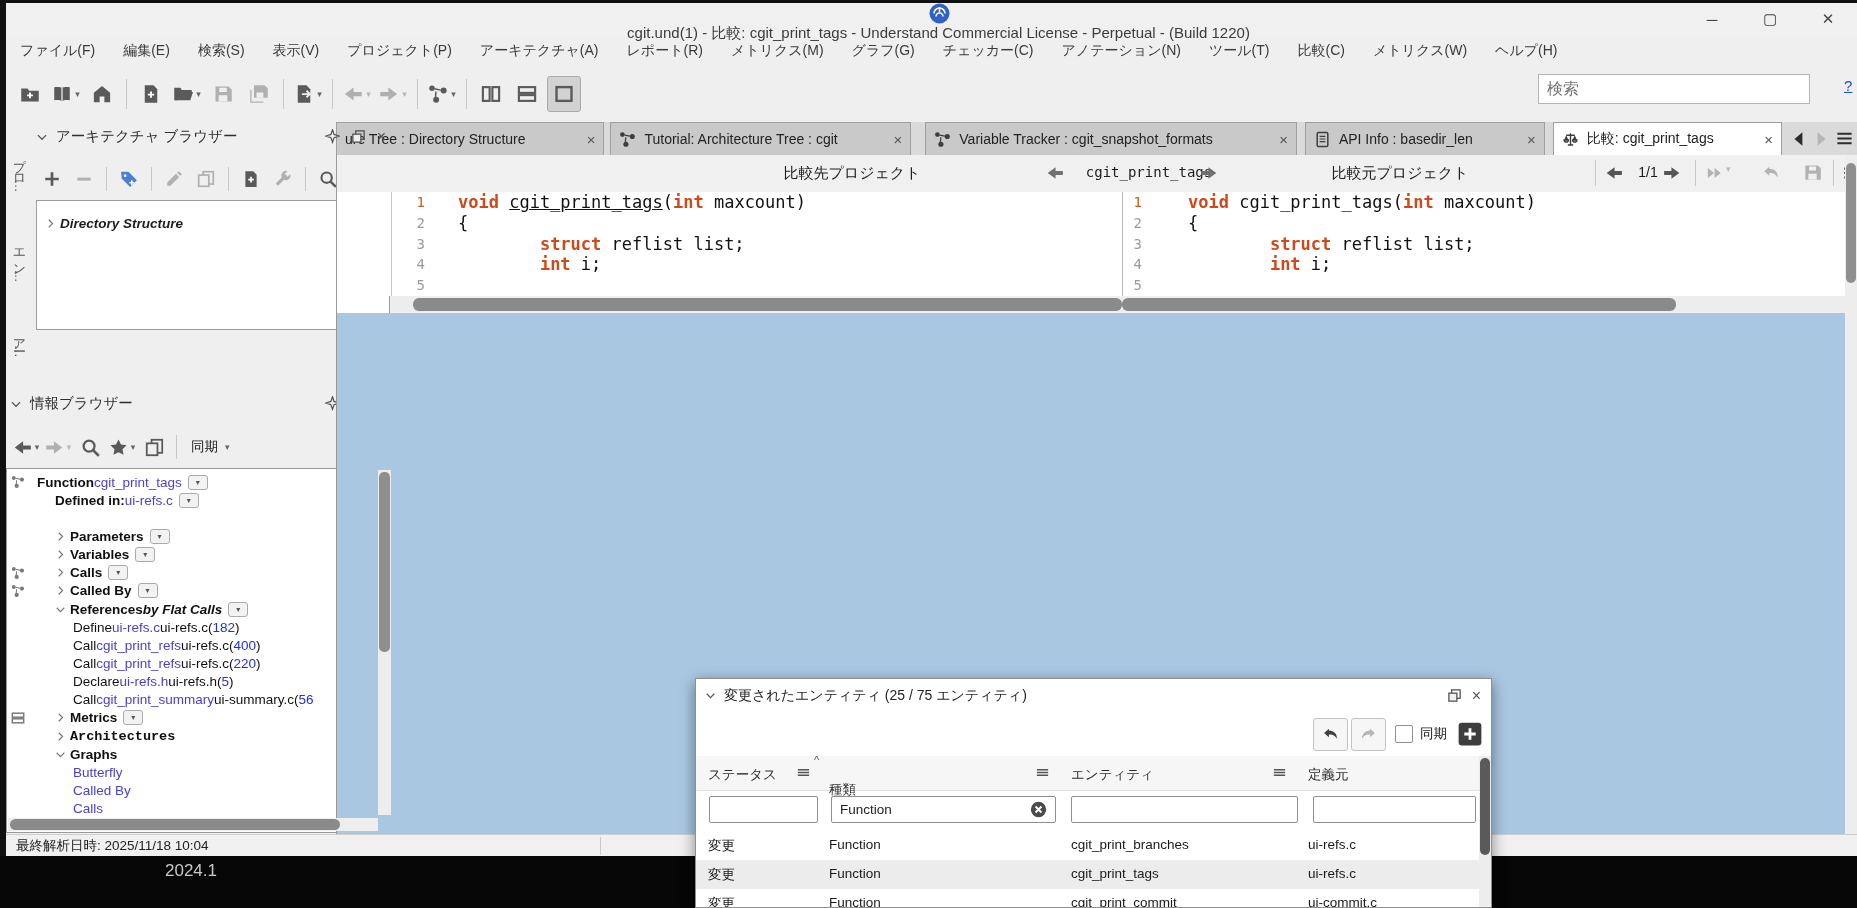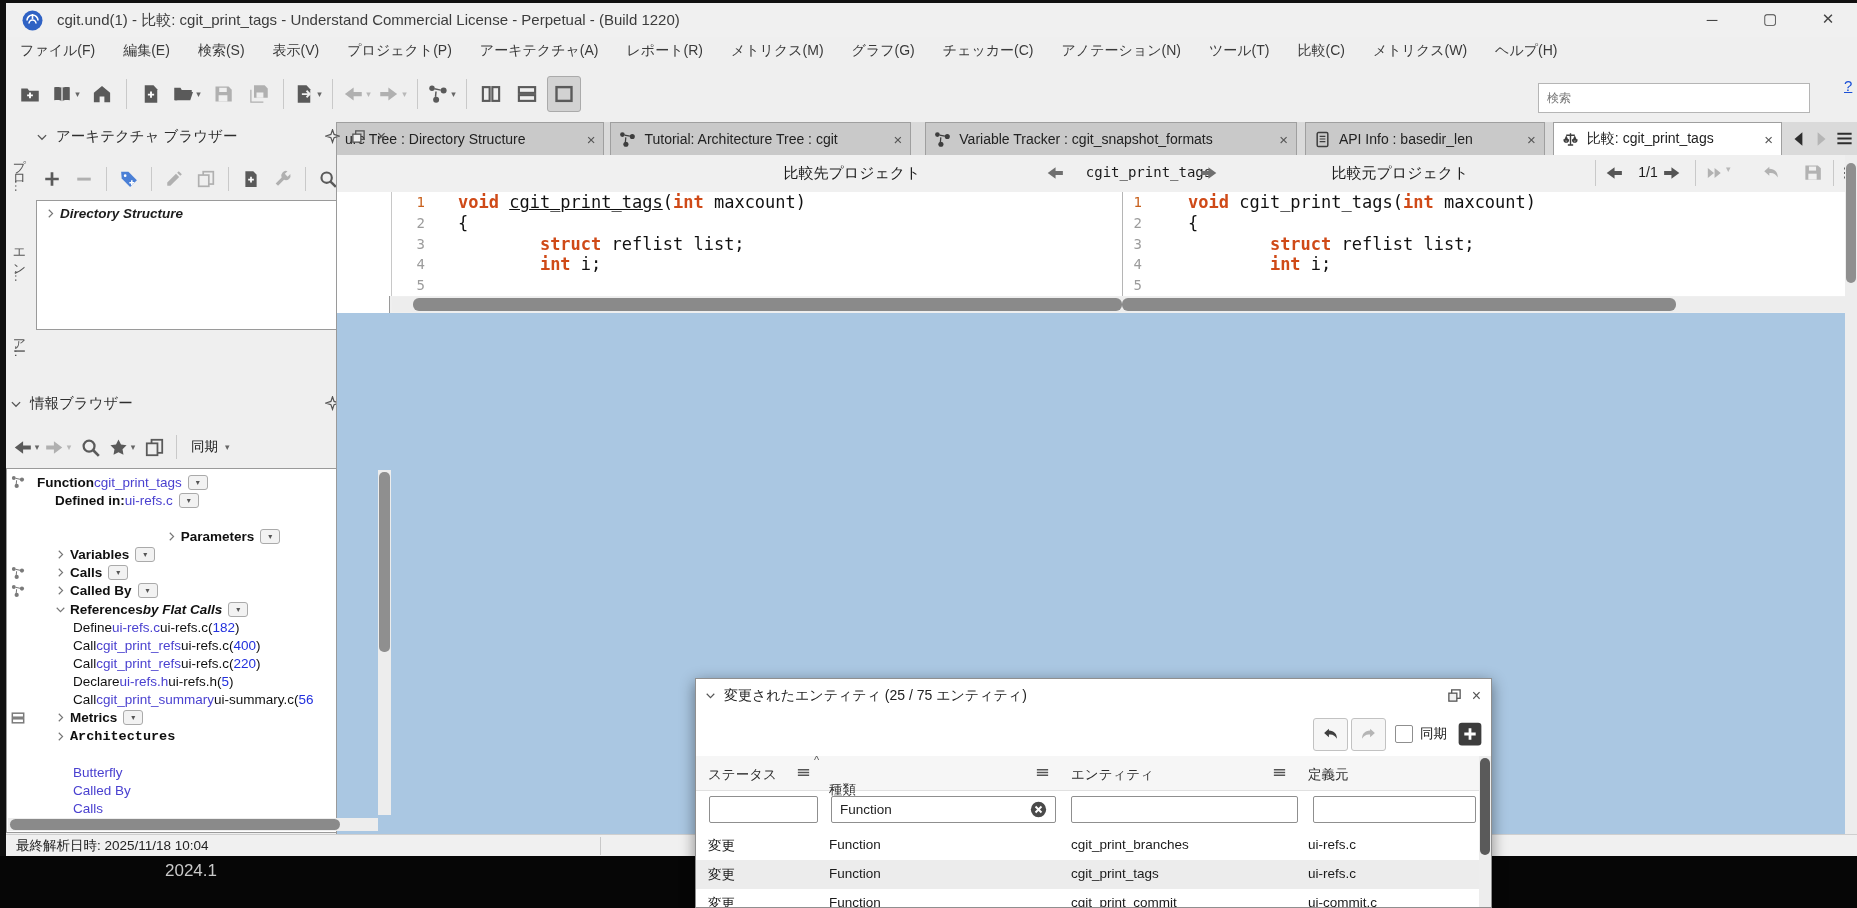--- a/index.html
+++ b/index.html
@@ -1,37 +1,37 @@
 <!DOCTYPE html>
 <html><head>
 <meta charset="utf-8">
 <style>
   html,body{margin:0;padding:0;background:#000;width:1857px;height:908px;overflow:hidden;
     font-family:"Liberation Sans",sans-serif;-webkit-font-smoothing:antialiased;}
   .abs{position:absolute;}
   #app-bg{left:6px;top:3px;width:1851px;height:853px;background:#efefef;}
   
-  #titlebar{left:6px;top:3px;width:1851px;height:34px;background:#f0f0f0;display:flex;align-items:center;}
+  #titlebar{left:6px;top:3px;width:1851px;height:34px;background:#f0f0f0;display:flex;align-items:center;flex-direction:column;}
   #app-title{font-size:15px;color:#3c3c3c;margin-left:14px;}
   #logo{width:21px;height:21px;margin-left:16px;flex:0 0 auto;}
   .wctl{width:58px;height:32px;display:flex;align-items:center;justify-content:center;color:#444;font-size:15px;}
   #win-controls{position:absolute;right:0;top:0;display:flex;height:34px;}
   
   #menubar{left:6px;top:37px;width:1851px;height:28px;display:flex;align-items:center;}
   .menu-item{padding:0 14px;font-size:14px;color:#3a3a3a;}
   
   #toolbar{left:6px;top:65px;width:1851px;height:57px;display:flex;align-items:center;}
   .tbtn{height:34px;min-width:32px;display:flex;align-items:center;justify-content:center;margin:0 2px;border-radius:3px;color:#5a5a5a;}
   .tbtn.dis{color:#b0b0b0;}
   .tbtn.sel{background:#d2d2d2;border:1px solid #aaa;}
   .tsep{width:1px;height:30px;background:#c9c9c9;margin:0 6px;}
   .caret{font-size:9px;color:#666;margin-left:3px;}
   .caret.dis{color:#b8b8b8;}
-  #search-box{position:absolute;left:1532px;top:18px;width:272px;height:30px;background:#fff;border:1px solid #b5b5b5;
-     font-size:12px;color:#333;padding:0 8px;box-sizing:border-box;font-family:"Liberation Sans",sans-serif;}
+  #search-box{position:absolute;left:1532px;top:9px;width:272px;height:30px;background:#fff;border:1px solid #b5b5b5;
+     font-size:16px;color:#333;padding:0 8px;box-sizing:border-box;font-family:"Liberation Sans",sans-serif;}
   #help-link{position:absolute;left:1838px;top:12px;color:#1a4fd6;font-size:15px;text-decoration:underline;}
   
   #tabband{left:336px;top:122px;width:1521px;height:33px;background:#dadada;border-bottom:1px solid #b3b3b3;display:flex;align-items:stretch;}
   .tab{display:flex;align-items:center;background:#c9c9c9;border:1px solid #9f9f9f;border-bottom:none;
       padding:0 8px;font-size:14px;color:#222;white-space:nowrap;overflow:hidden;}
   .tab.active{background:#fff;}
   .tab .ticon{margin-right:8px;color:#3d3d3d;display:flex;}
   .tab .tclose{margin-left:10px;color:#555;font-size:15px;}
   .tabnav{display:flex;align-items:center;margin-left:6px;color:#333;}
   
@@ -386,21 +386,21 @@
     <span class="tsep" style="height: 24px;"></span>
     <span class="tbtn" style="min-width: 28px;">
       <svg viewBox="0 0 16 16" width="18" height="18" fill="currentColor">
         <circle cx="6.8" cy="6.8" r="4.6" fill="none" stroke="currentColor" stroke-width="1.9"></circle>
         <path d="M10.3 10.3L15 15" stroke="currentColor" stroke-width="2.2" fill="none"></path>
       </svg>
     </span>
     <span style="margin-left: 18px; color: rgb(138, 138, 138); font-size: 15px;">»</span>
   </div>
 <div class="treebox" style="left:36px;top:200px;width:354px;height:130px;">
-  <div style="display:flex;align-items:center;padding:5px 0 0 8px;">
+  <div style="display:flex;align-items:center;padding:15px 0 0 8px;">
     <span class="t-chev">
         <svg viewBox="0 0 16 16" width="11" height="11">
           <path d="M5.5 2.5L11 8l-5.5 5.5" fill="none" stroke="#777" stroke-width="1.7"></path>
         </svg>
       </span>
     <span style="font-size:13.5px;font-weight:bold;font-style:italic;color:#1c1c1c;">Directory Structure</span>
   </div>
 </div>
 
 <div class="abs dock-head" style="left:10px;top:394px;width:376px;">
@@ -479,21 +479,21 @@
       <span class="t-b">Function </span>
       <span class="t-link">cgit_print_tags</span>
       <span class="dd-chip">▾</span>
     </div>
     <div class="t-row" style="top: 22.15px;">
       <span style="width: 48px; flex: 0 0 auto;"></span>
       <span class="t-b">Defined in: </span>
       <span class="t-link">ui-refs.c</span>
       <span class="dd-chip">▾</span>
     </div>
-    <div class="t-row" style="top: 58.45px; justify-content: center;">
+    <div class="t-row" style="top: 58.45px;">
       <span style="width: 48px; flex: 0 0 auto;"></span>
       <span class="t-chev">
         <svg viewBox="0 0 16 16" width="11" height="11">
           <path d="M5.5 2.5L11 8l-5.5 5.5" fill="none" stroke="#777" stroke-width="1.7"></path>
         </svg>
       </span>
       <span class="t-b">Parameters</span>
       <span class="dd-chip">▾</span>
     </div>
     <div class="t-row" style="top: 76.6px;">
@@ -609,20 +609,29 @@
       <span class="dd-chip">▾</span>
     </div>
     <div class="t-row" style="top: 258.1px; font-family: Liberation Mono, monospace;">
       <span style="width: 48px; flex: 0 0 auto;"></span>
       <span class="t-chev">
         <svg viewBox="0 0 16 16" width="11" height="11">
           <path d="M5.5 2.5L11 8l-5.5 5.5" fill="none" stroke="#777" stroke-width="1.7"></path>
         </svg>
       </span>
       <span class="t-b">Architectures</span>
+    </div>
+    <div class="t-row" style="top: 276.25px;">
+      <span style="width: 48px; flex: 0 0 auto;"></span>
+      <span class="t-chev">
+        <svg viewBox="0 0 16 16" width="11" height="11">
+          <path d="M2.5 5.5L8 11l5.5-5.5" fill="none" stroke="#777" stroke-width="1.7"></path>
+        </svg>
+      </span>
+      <span class="t-b">Graphs</span>
     </div>
     <div class="t-row" style="top: 294.4px;">
       <span style="width: 66px; flex: 0 0 auto;"></span>
       <span class="t-link">Butterfly</span>
     </div>
     <div class="t-row" style="top: 312.55px;">
       <span style="width: 66px; flex: 0 0 auto;"></span>
       <span class="t-link">Called By</span>
     </div>
     <div class="t-row" style="top: 330.7px;">

